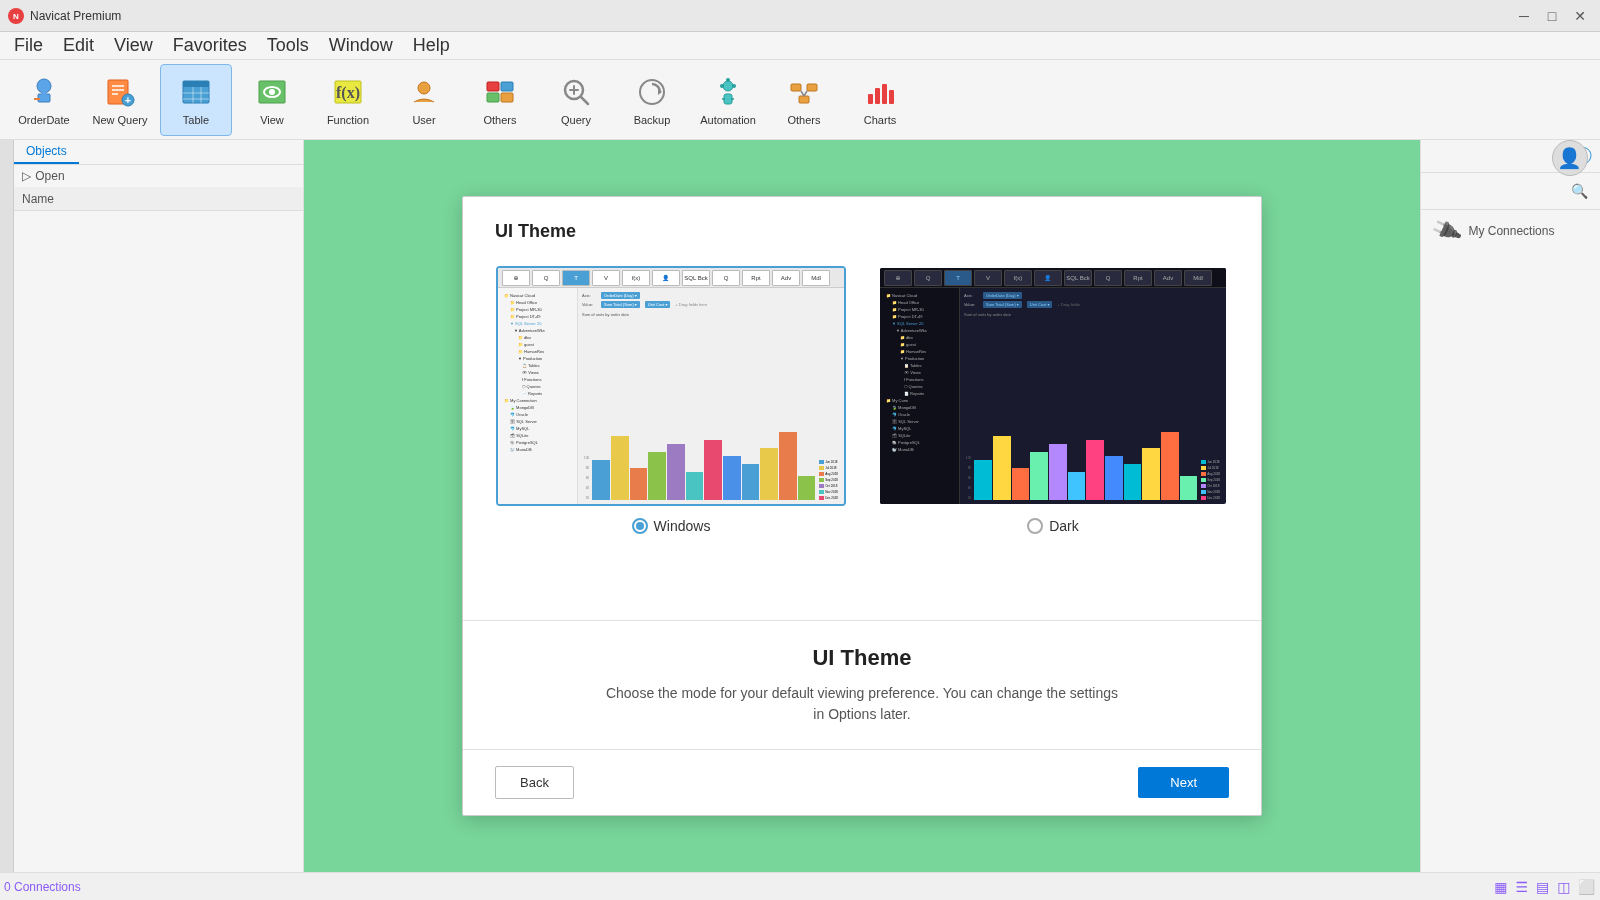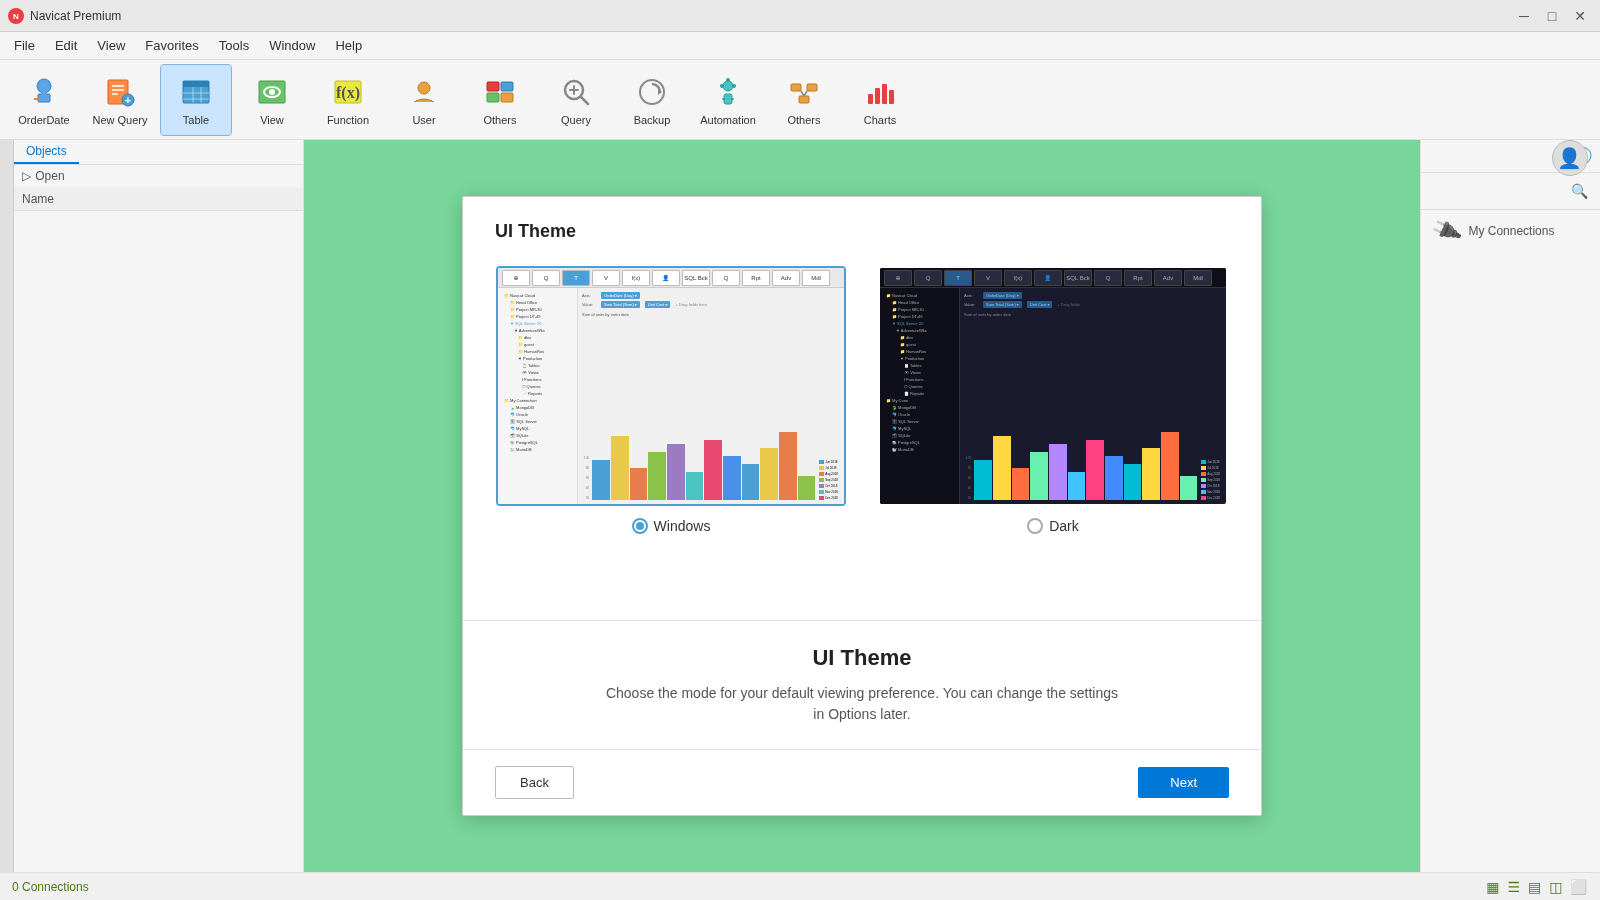--- a/index.html
+++ b/index.html
@@ -27,21 +27,21 @@
       background: #f5f5f5;
       height: 28px;
       display: flex;
       align-items: center;
       padding: 0 4px;
       border-bottom: 1px solid #ddd;
     }
     .menu-item {
       padding: 4px 10px;
       cursor: pointer;
-      font-size: 13px;
+      font-size: 18px;
       color: #333;
       border-radius: 2px;
       text-align: center;
     }
 
     
     .toolbar {
       background: #f5f5f5;
       height: 80px;
       display: flex;
@@ -395,23 +395,23 @@
     .connections-label { font-size: 12px; color: #555; }
 
     
     .status-bar {
       height: 28px;
       background: #f0f0f0;
       border-top: 1px solid #ddd;
       display: flex;
       align-items: center;
       justify-content: space-between;
-      padding: 0 12px;
+      padding: 0 4px;
       font-size: 12px;
-      color: #4d7c0f;
+      color: #8b5cf6;
     }
     .status-right { display: flex; gap: 8px; align-items: center; }
     .status-icon { font-size: 14px; cursor: pointer; }
 
     
     .left-edge {
       width: 14px;
       background: #e0e0e0;
       border-right: 1px solid #ccc;
       display: flex;

